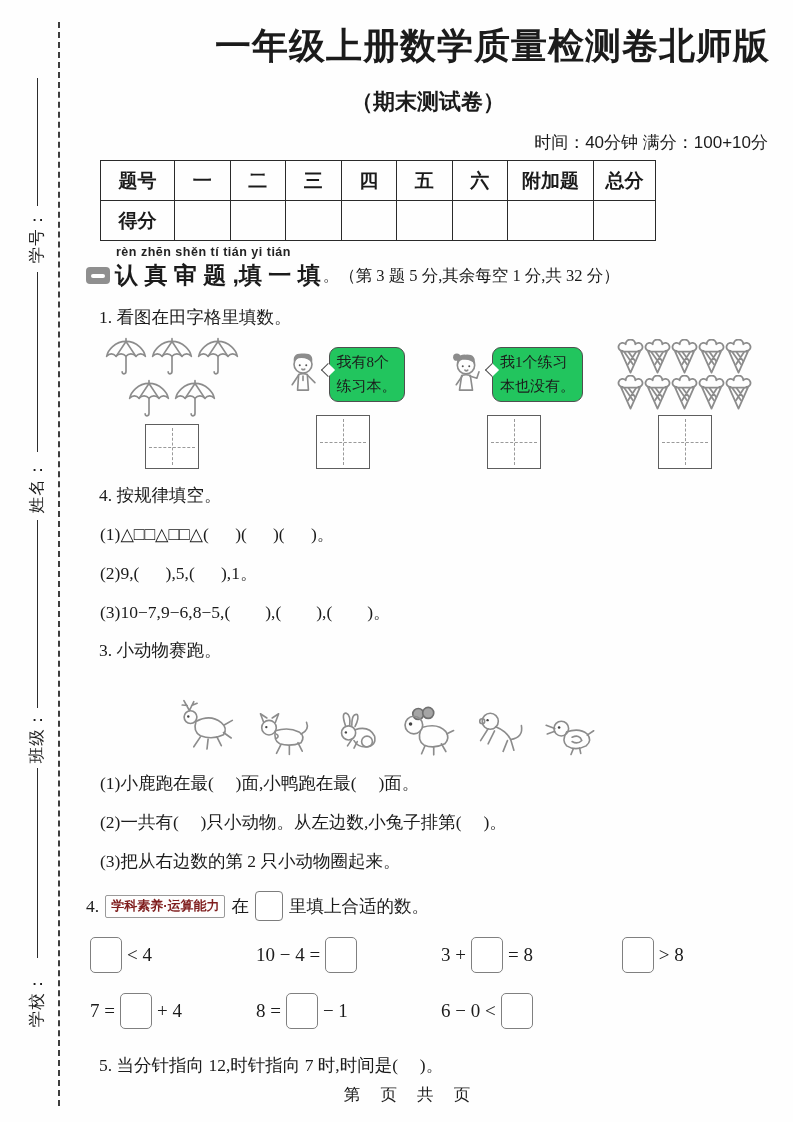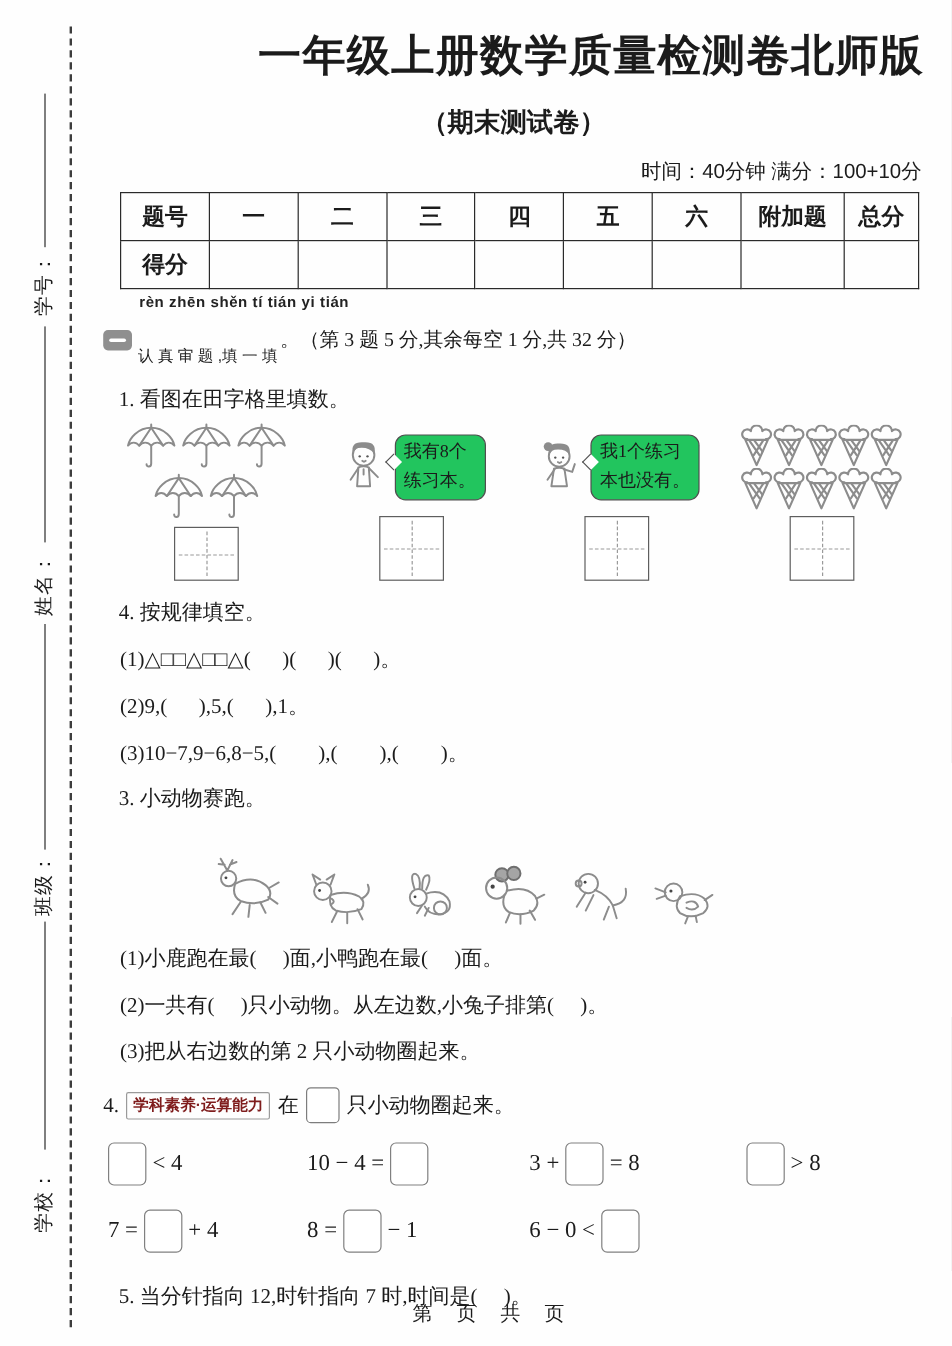--- a/index.html
+++ b/index.html
@@ -13,30 +13,30 @@
   .slabel{position:absolute;left:10px;width:54px;height:58px;display:flex;align-items:center;justify-content:center;
           transform:rotate(-90deg);font-size:16.5px;letter-spacing:1px;white-space:nowrap;}
   .slabel1{top:208px}.slabel2{top:458px}.slabel3{top:708px}.slabel4{top:972px}
   
   .main{position:absolute;left:86px;top:16px;width:684px;}
   .title{font-family:"Liberation Sans",sans-serif;font-weight:bold;font-size:36px;text-align:right;
          letter-spacing:1px;margin:6px 0 0;}
   .subtitle{font-family:"Liberation Sans",sans-serif;font-weight:bold;font-size:22px;text-align:center;margin:16px 0 0;}
   .meta{font-family:"Liberation Sans",sans-serif;font-size:17px;text-align:right;margin:14px 2px 6px 0;}
   
-  table.score{border-collapse:collapse;width:666px;margin:2px 12px 4px 14px;table-layout:fixed;}
+  table.score{border-collapse:collapse;width:556px;margin:2px 12px 4px 14px;table-layout:fixed;}
   table.score td{border:1.4px solid #2a2a2a;height:37px;text-align:center;vertical-align:middle;
                  font-family:"Liberation Sans",sans-serif;font-weight:bold;font-size:19px;}
   table.score col.c1{width:74px}table.score col.c8{width:86px}table.score col.c9{width:62px}
   
   .pinyin{font-family:"Liberation Sans",sans-serif;font-size:12.5px;color:#222;margin:4px 0 0 30px;letter-spacing:.5px;font-weight:bold;}
   .sec{display:flex;align-items:center;margin:1px 0 0 0;}
   .sec-icon{width:24px;height:17px;background:#8f8f8f;border-radius:4px;position:relative;flex:0 0 auto;margin-right:5px;}
   .sec-icon::after{content:"";position:absolute;left:5px;top:7px;width:14px;height:3.5px;background:#fff;border-radius:2px;}
-  .sec-title{font-family:"Liberation Sans",sans-serif;font-weight:normal;font-size:13px;margin-top:28px;}
+  .sec-title{font-family:"Liberation Sans",sans-serif;font-weight:bold;font-size:23px;}
   .sec-suffix{font-size:16.5px;margin-left:2px;}
   
   .qtext{font-size:17.5px;margin:14px 0 0 13px;}
   .subitem{font-size:17.5px;margin:15px 0 0 14px;}
   
   .q1row{display:flex;margin:8px 0 2px 0;height:132px;}
   .q1cell{flex:1;display:flex;flex-direction:column;align-items:center;justify-content:flex-end;}
   .q1art{flex:1;display:flex;align-items:center;justify-content:center;gap:4px;width:100%;}
   .icon-rows{display:flex;flex-direction:column;align-items:center;}
   .icon-row{display:flex;justify-content:center;}
@@ -372,21 +372,21 @@
     </div>
     <p class="subitem">(1)小鹿跑在最(&nbsp;&nbsp;&nbsp;&nbsp;&nbsp;)面,小鸭跑在最(&nbsp;&nbsp;&nbsp;&nbsp;&nbsp;)面。</p>
     <p class="subitem">(2)一共有(&nbsp;&nbsp;&nbsp;&nbsp;&nbsp;)只小动物。从左边数,小兔子排第(&nbsp;&nbsp;&nbsp;&nbsp;&nbsp;)。</p>
     <p class="subitem">(3)把从右边数的第 2 只小动物圈起来。</p>
 
     <div class="q4head">
       <span>4.</span>
       <span class="badge">学科素养·运算能力</span>
       <span>在</span>
       <span class="boxinline"></span>
-      <span>只小动物圈起来。</span>
+      <span>里填上合适的数。</span>
     </div>
     <div class="eqgrid" id="eqgrid">
         <div class="eq">
           <span class="eqbox"></span>
           <span>&lt; 4</span>
         </div>
         <div class="eq">
           <span>10 − 4 =</span>
           <span class="eqbox"></span>
         </div>

